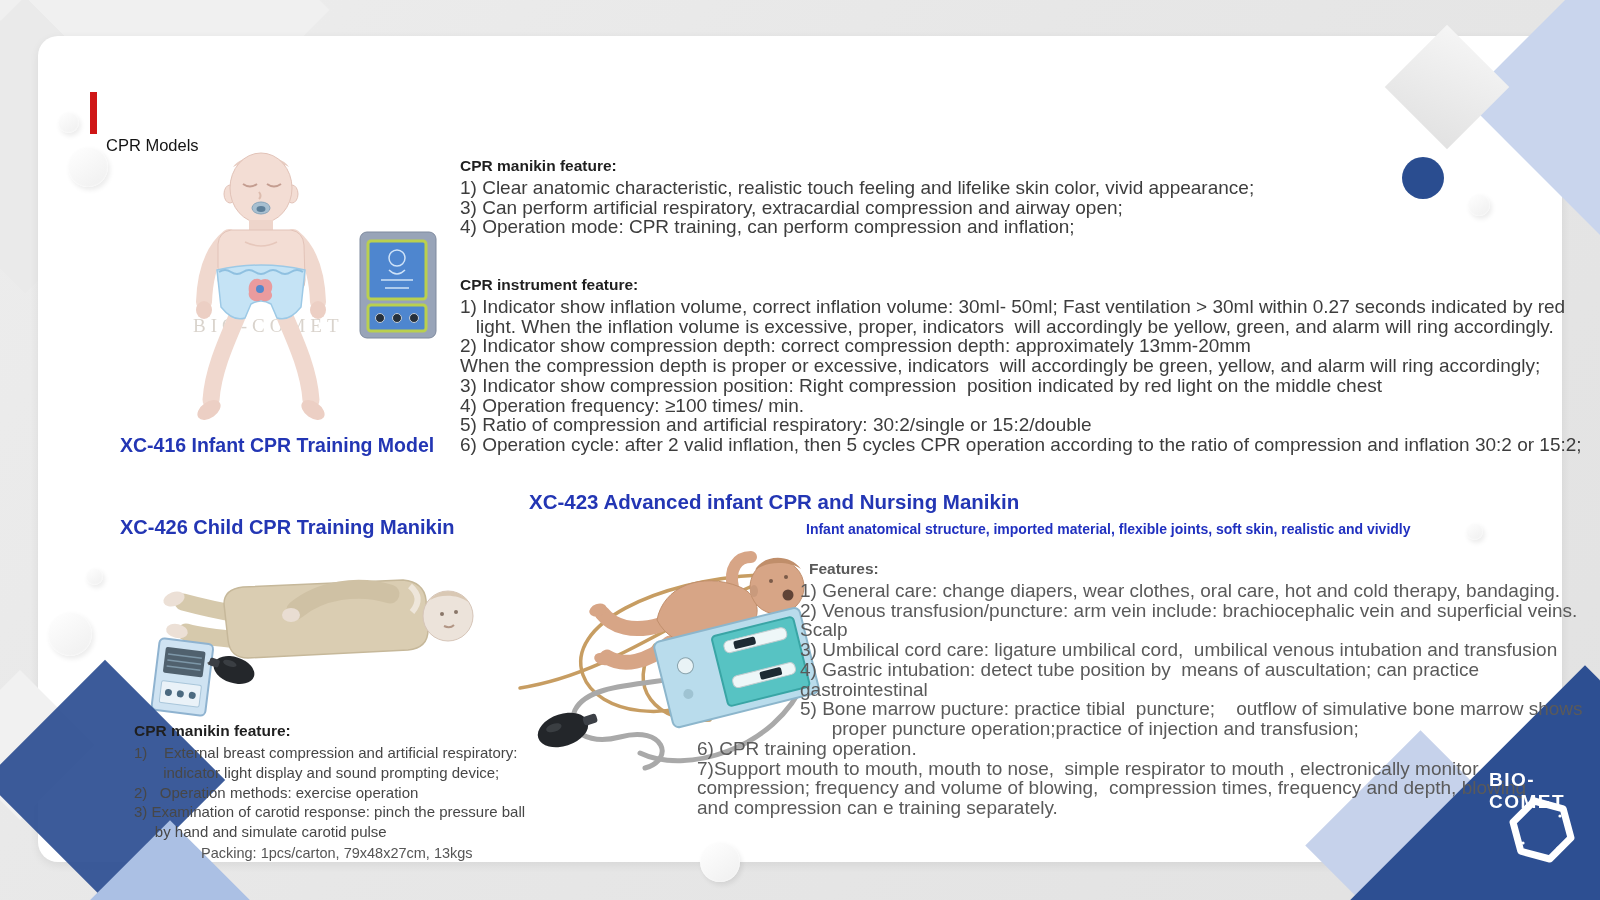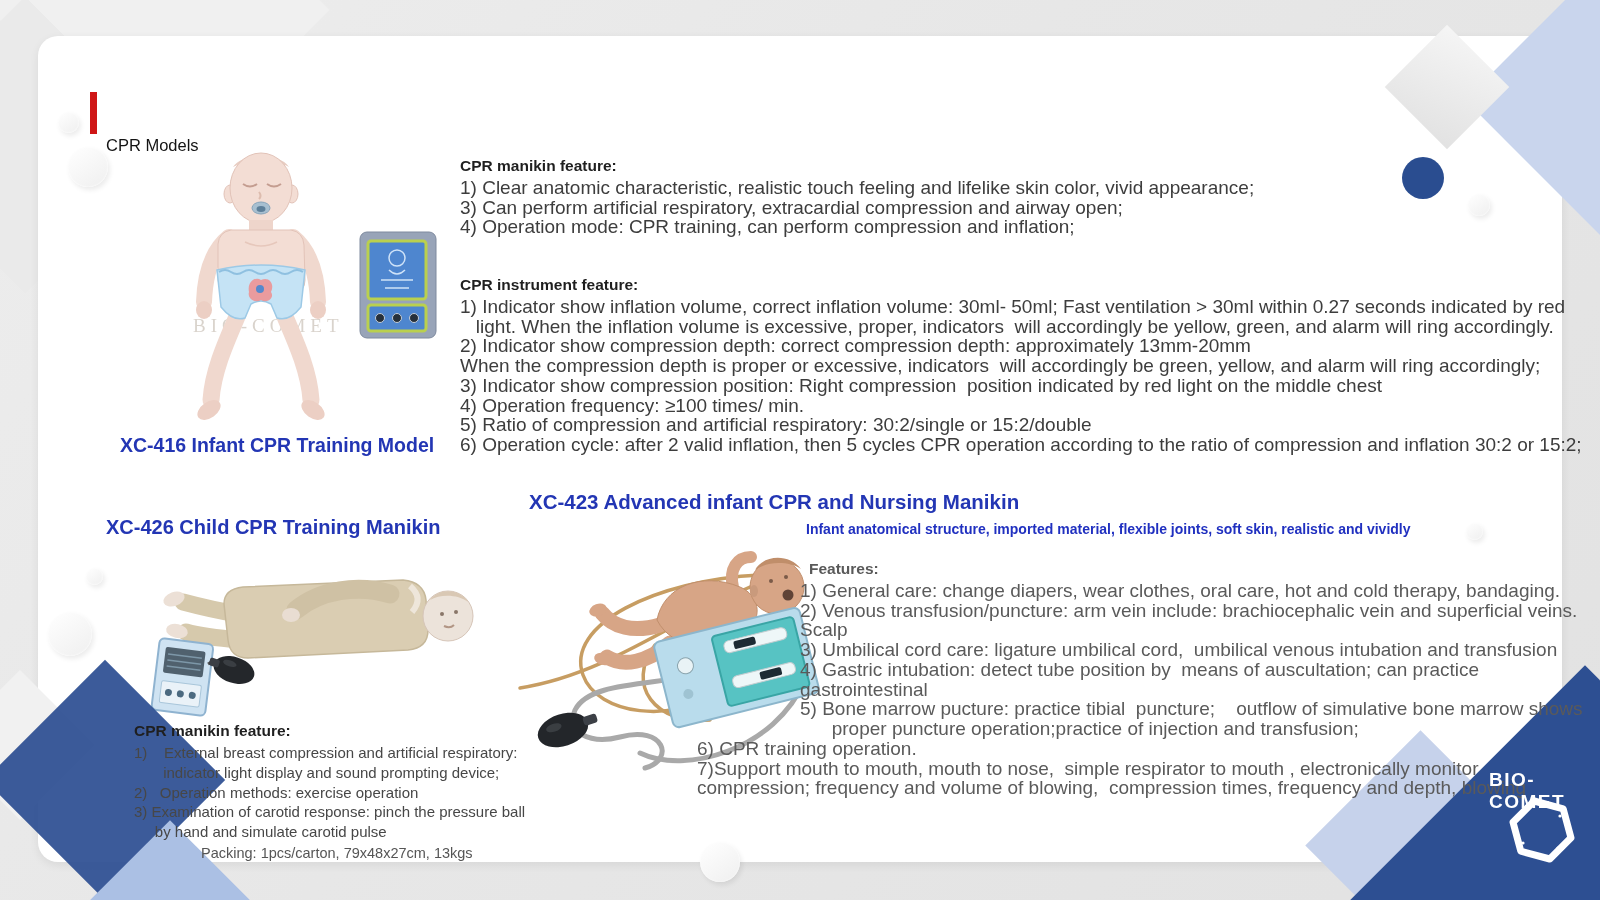--- a/index.html
+++ b/index.html
@@ -217,23 +217,24 @@
       <div class="line">2) Venous transfusion/puncture: arm vein include: brachiocephalic vein and superficial veins. Scalp</div>
       <div class="line">3) Umbilical cord care: ligature umbilical cord,  umbilical venous intubation and transfusion</div>
       <div class="line">4) Gastric intubation: detect tube position by  means of auscultation; can practice gastrointestinal</div>
       <div class="line">5) Bone marrow pucture: practice tibial  puncture;    outflow of simulative bone marrow shows</div>
       <div class="line">      proper puncture operation;practice of injection and transfusion;</div>
     </div>
   <div class="txt block gray" style="left:697px;top:739px;">
       <div class="line">6) CPR training operation.</div>
       <div class="line">7)Support mouth to mouth, mouth to nose,  simple respirator to mouth , electronically monitor</div>
       <div class="line">compression; frequency and volume of blowing,  compression times, frequency and depth, blowing</div>
-    </div>
-
-  <div class="txt cap" style="left:106px;top:516px;font-size:20px;">XC-426 Child CPR Training Manikin</div>
+      <div class="line">and compression can e training separately.</div>
+    </div>
+
+  <div class="txt cap" style="left:120px;top:516px;font-size:20px;">XC-426 Child CPR Training Manikin</div>
   <div class="txt t-head" style="left:134px;top:722px;">CPR manikin feature:</div>
   <div class="txt block b426" style="left:134px;top:743px;">
       <div class="line">1)    External breast compression and artificial respiratory:</div>
       <div class="line">       indicator light display and sound prompting device;</div>
       <div class="line">2)   Operation methods: exercise operation</div>
       <div class="line">3) Examination of carotid response: pinch the pressure ball</div>
       <div class="line">     by hand and simulate carotid pulse</div>
     </div>
   <div class="txt packing" style="left:201px;top:845px;">Packing: 1pcs/carton, 79x48x27cm, 13kgs</div>
 

